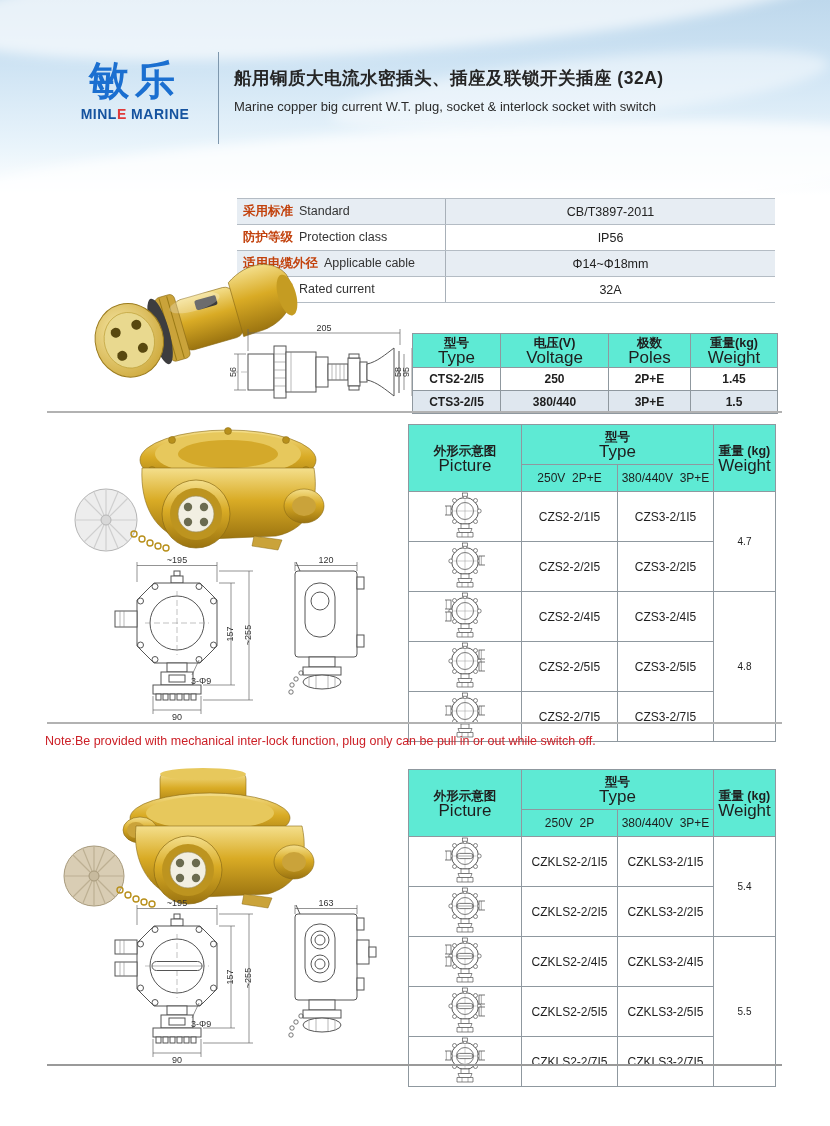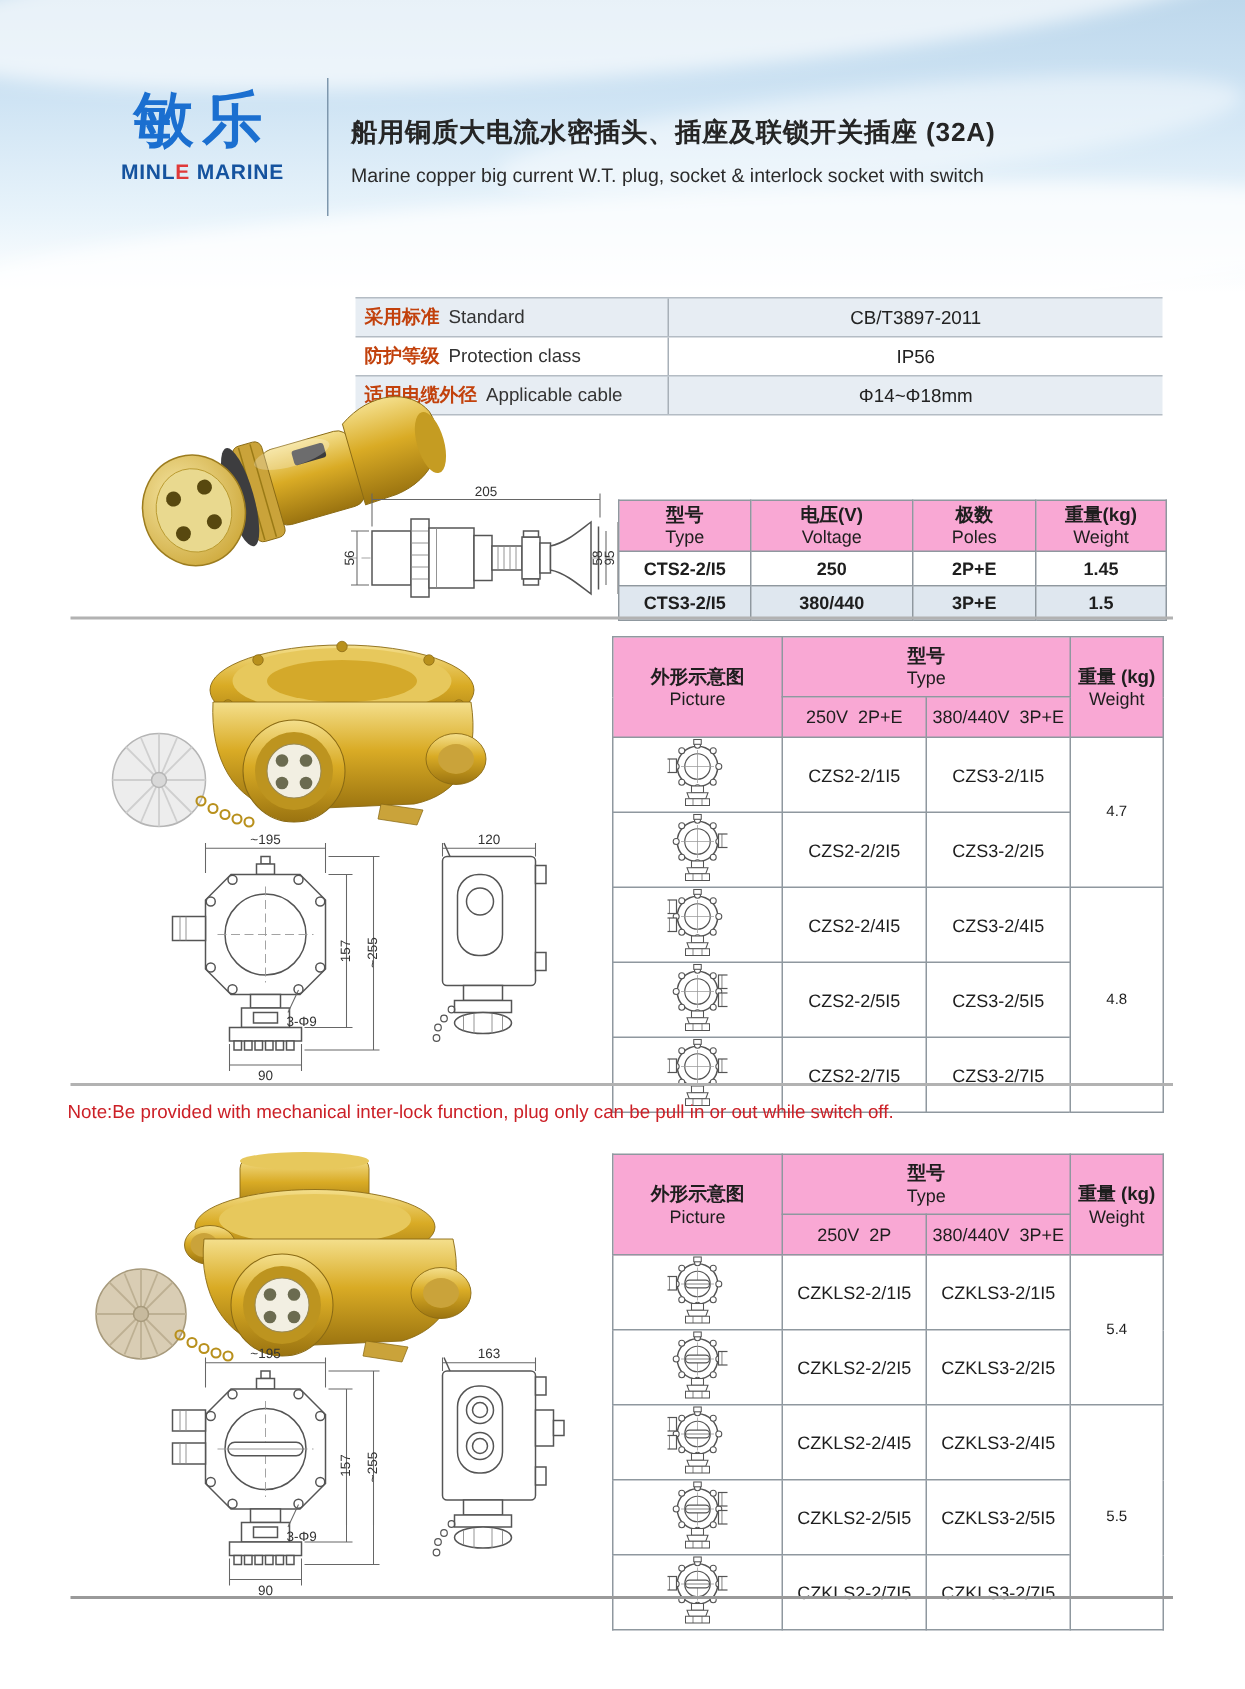--- a/index.html
+++ b/index.html
@@ -11,39 +11,39 @@
   .sw{position:absolute;background:rgba(255,255,255,.65);filter:blur(6px);border-radius:50%;}
   .sw1{width:900px;height:110px;left:-60px;top:-58px;transform:rotate(-4deg);}
   .sw2{width:980px;height:90px;left:-40px;top:128px;transform:rotate(-3deg);background:rgba(255,255,255,.75);}
   .sw3{width:500px;height:60px;left:330px;top:60px;transform:rotate(-6deg);background:rgba(255,255,255,.45);}
   .logo{position:absolute;left:60px;top:56px;width:150px;text-align:center;}
   .logo-cn{font-size:40px;line-height:48px;font-weight:bold;color:#1b6fd0;letter-spacing:6px;
            font-family:"Liberation Sans",sans-serif;}
   .logo-en{font-size:14px;font-weight:bold;color:#15539f;letter-spacing:.5px;margin-top:2px;}
   .logo-accent{color:#e03a3a;}
   .hdr-divider{position:absolute;left:218px;top:52px;width:1px;height:92px;background:#7e97ad;}
-  .titles{position:absolute;left:234px;top:76px;width:580px;}
+  .titles{position:absolute;left:234px;top:66px;width:580px;}
   .title-cn{font-size:17.5px;font-weight:bold;color:#252525;letter-spacing:.5px;}
   .title-en{font-size:13px;color:#2b2b2b;margin-top:9px;}
   
   .spec{position:absolute;left:237px;top:198px;width:538px;border-bottom:1px solid #b4bcc4;}
   .spec-row{display:flex;height:25px;align-items:center;border-top:1px solid #b4bcc4;font-size:12.5px;}
   .spec-row.shade{background:#e7edf3;}
   .spec-label{width:178px;padding-left:6px;display:flex;gap:6px;align-items:baseline;}
   .spec-cn{font-weight:bold;color:#c2410c;}
   .spec-en{color:#333;}
   .spec-val{flex:1;text-align:center;border-left:1px solid #a8b0b8;align-self:stretch;
             display:flex;align-items:center;justify-content:center;margin-left:24px;}
   
   table.grid{border-collapse:collapse;table-layout:fixed;font-size:12px;color:#1e1e1e;}
   .grid th,.grid td{border:1px solid #8f989f;text-align:center;padding:0;font-weight:normal;}
-  .grid th{background:#f9a8d4;}
+  .grid th{background:#5eead4;}
   .grid .shade{background:#dfe7ef;}
   .thcn{font-weight:bold;font-size:12.5px;line-height:15px;}
-  .then{font-size:12px;line-height:14px;}
+  .then{font-size:17px;line-height:14px;}
   .pre{white-space:pre;}
   .abs{position:absolute;}
   .cts{left:412px;top:333px;}
   .cts td{height:22px;font-weight:bold;}
   .czs{left:408px;top:424px;}
   .czkls{left:408px;top:769px;}
   .wcell{font-size:10px;}
   
   .note{position:absolute;left:45px;top:729px;color:#cc2027;}
   .note-cn{font-size:13px;font-weight:bold;letter-spacing:.5px;}
@@ -134,20 +134,27 @@
           <span class="spec-en">Protection class</span>
         </div>
       <div class="spec-val">IP56</div>
     </div>
     <div class="spec-row shade">
       <div class="spec-label">
           <span class="spec-cn">适用电缆外径</span>
           <span class="spec-en">Applicable cable</span>
         </div>
       <div class="spec-val">Φ14~Φ18mm</div>
+    </div>
+    <div class="spec-row">
+      <div class="spec-label">
+          <span class="spec-cn">额定电流</span>
+          <span class="spec-en">Rated current</span>
+        </div>
+      <div class="spec-val">32A</div>
     </div>
   </div>
 
   <svg class="abs" style="left:62px;top:246px" width="250" height="170" viewBox="0 0 250 170">
     <g transform="rotate(-16 125 85)">
       <rect x="118" y="53" width="62" height="52" rx="9" fill="url(#gold)" stroke="#8a6a14" stroke-width=".6"></rect>
       <path d="M178,50 C202,34 228,40 236,58 C243,82 226,102 200,105 L178,106 Z" fill="url(#gold)" stroke="#8a6a14" stroke-width=".6"></path>
       <ellipse cx="231" cy="78" rx="9" ry="21" fill="#c59c22"></ellipse>
       <rect x="140" y="58" width="22" height="10" rx="2" fill="#3b3b3d"></rect>
       <rect x="102" y="45" width="20" height="66" rx="5" fill="#caa33a" stroke="#8a6a14" stroke-width=".6"></rect>

